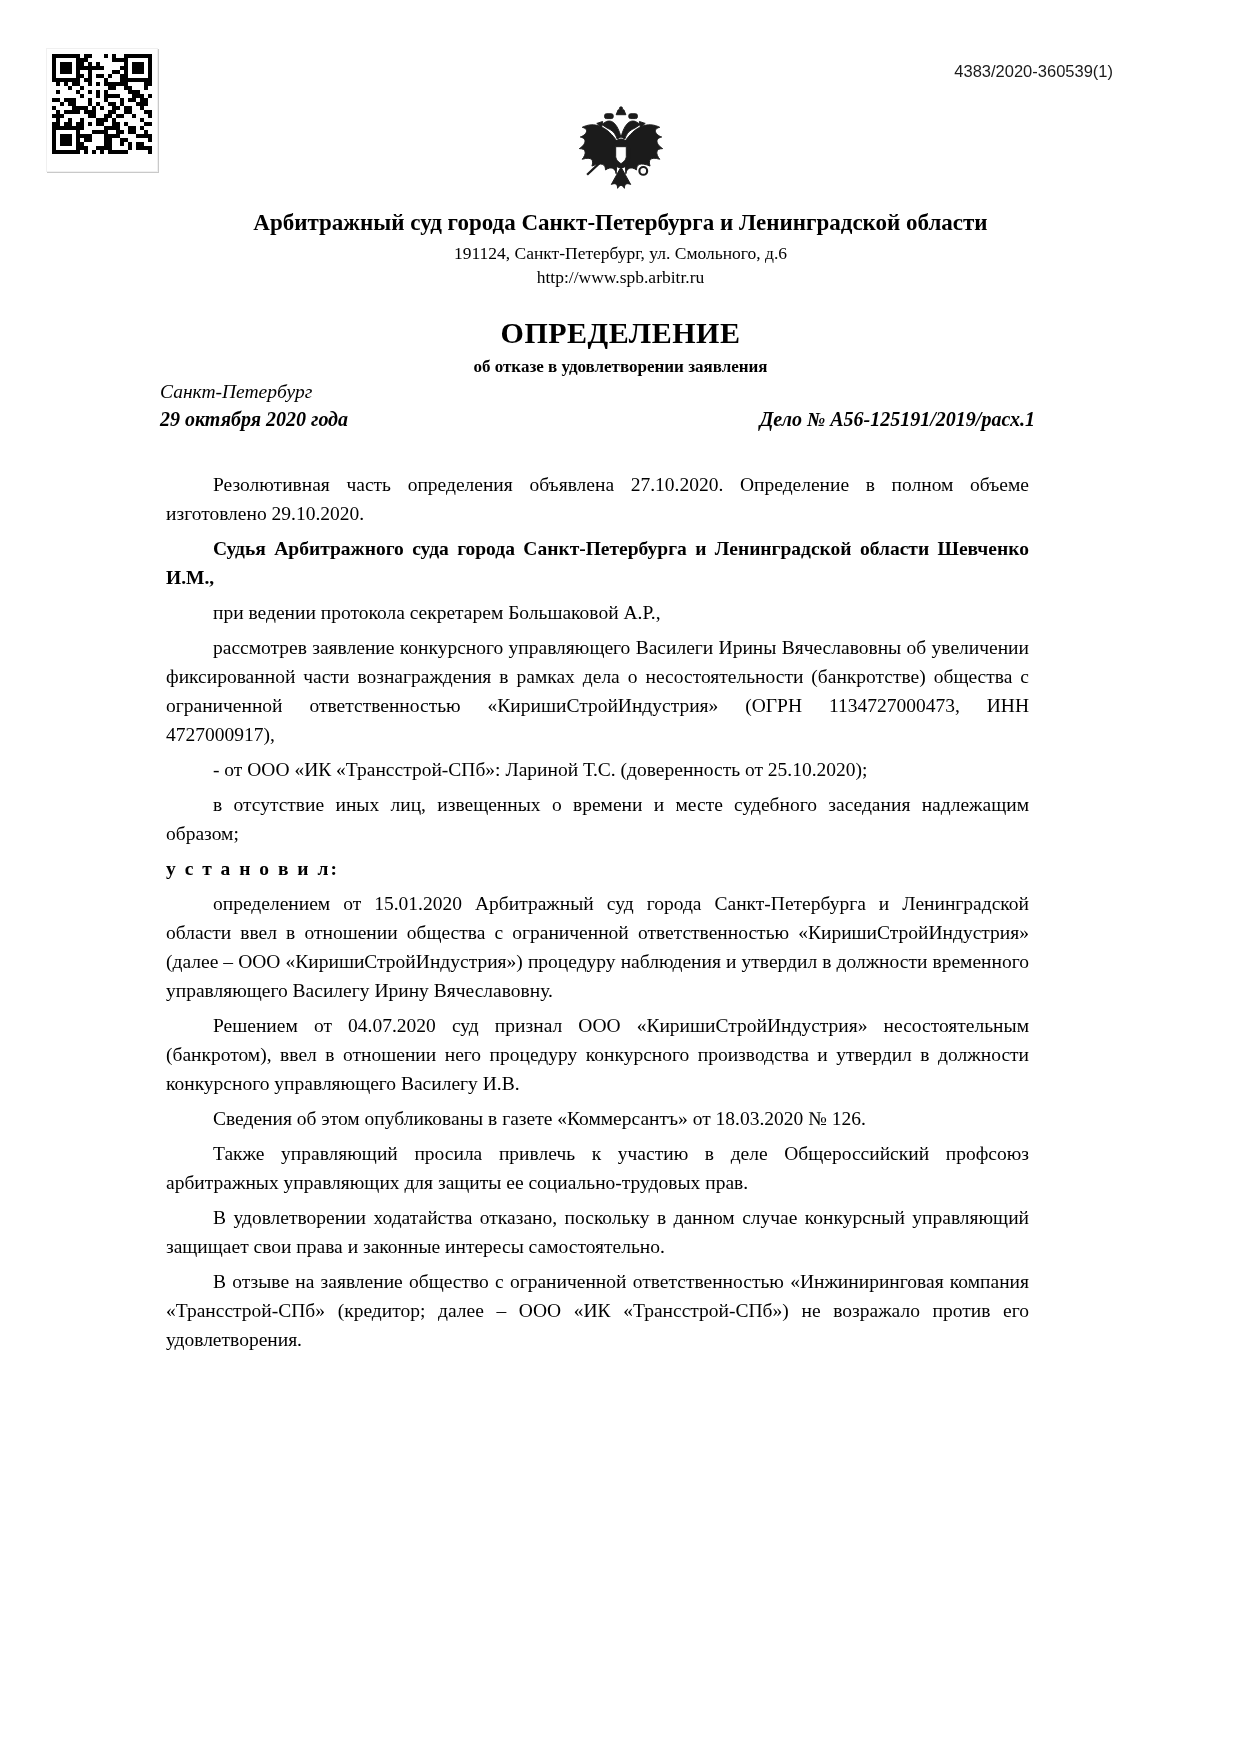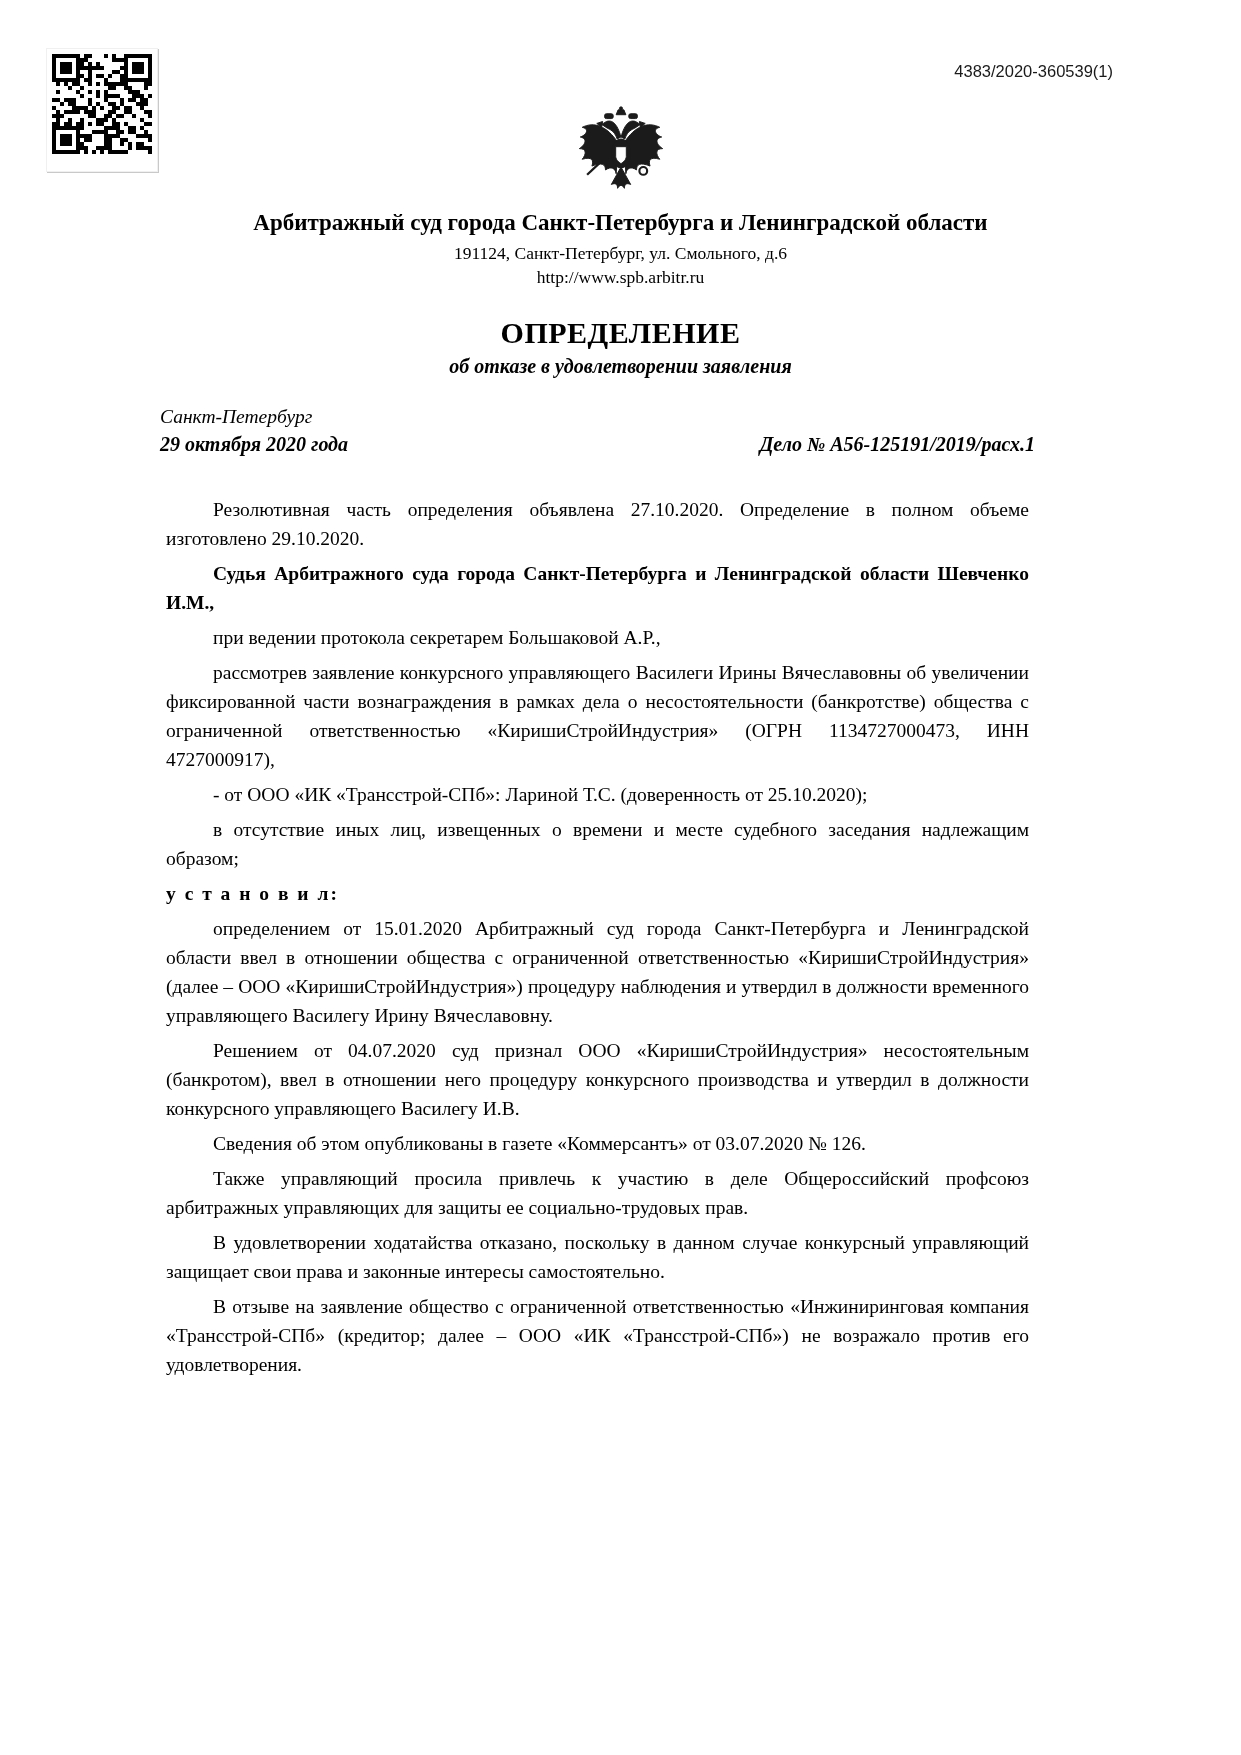--- a/index.html
+++ b/index.html
@@ -26,23 +26,23 @@
   .court-name{
     margin:10px 0 0 0;text-align:center;
     font-size:23px;font-weight:bold;line-height:30px;
   }
   .court-address{margin-top:3px;text-align:center;font-size:17.5px;line-height:24px;}
   .court-site{text-align:center;font-size:17.5px;line-height:24px;}
   .doc-title{
     margin:27px 0 0 0;text-align:center;
     font-size:30px;font-weight:bold;line-height:34px;letter-spacing:0.5px;
   }
-  .doc-subtitle{margin-top:4px;text-align:center;font-size:20px;font-weight:bold;line-height:25px;font-style:italic;}
+  .doc-subtitle{margin-top:4px;text-align:center;font-size:17px;font-weight:bold;line-height:25px;}
   .content{padding:0 206px 0 160px;}
-  .meta-city{margin-top:25px;font-style:italic;font-size:19.5px;line-height:26px;}
+  .meta-city{font-style:italic;font-size:19.5px;line-height:26px;}
   .meta-row{display:flex;justify-content:space-between;align-items:baseline;margin-top:1px;}
   .meta-date,.meta-case{font-style:italic;font-weight:bold;font-size:20px;line-height:27px;}
   .body-text{margin-top:37px;font-size:19.5px;line-height:29px;}
   .body-text p{margin:6px;text-align:justify;text-indent:47px;}
   .p-bold{font-weight:bold;}
   .ruling-heading{
     margin-top:29px;text-align:center;text-indent:0 !important;
     font-weight:bold;letter-spacing:2px;
   }
   .ruling-heading + p{margin-top:0;}
@@ -413,19 +413,19 @@
       <p class="p-bold">Судья Арбитражного суда города Санкт-Петербурга и Ленинградской области Шевченко И.М.,</p>
       <p>при ведении протокола секретарем Большаковой А.Р.,</p>
       <p>рассмотрев заявление конкурсного управляющего Василеги Ирины Вячеславовны об увеличении фиксированной части вознаграждения в рамках дела о несостоятельности (банкротстве) общества с ограниченной ответственностью «КиришиСтройИндустрия» (ОГРН 1134727000473, ИНН 4727000917),</p>
       <p>- от ООО «ИК «Трансстрой-СПб»: Лариной Т.С. (доверенность от 25.10.2020);</p>
       <p>в отсутствие иных лиц, извещенных о времени и месте судебного заседания надлежащим образом;</p>
 
       <p class="ruling-heading">у с т а н о в и л:</p>
 
       <p>определением от 15.01.2020 Арбитражный суд города Санкт-Петербурга и Ленинградской области ввел в отношении общества с ограниченной ответственностью «КиришиСтройИндустрия» (далее – ООО «КиришиСтройИндустрия») процедуру наблюдения и утвердил в должности временного управляющего Василегу Ирину Вячеславовну.</p>
       <p>Решением от 04.07.2020 суд признал ООО «КиришиСтройИндустрия» несостоятельным (банкротом), ввел в отношении него процедуру конкурсного производства и утвердил в должности конкурсного управляющего Василегу И.В.</p>
-      <p>Сведения об этом опубликованы в газете «Коммерсантъ» от 03.07.2020 № 126.</p>
+      <p>Сведения об этом опубликованы в газете «Коммерсантъ» от 18.03.2020 № 126.</p>
       <p>Также управляющий просила привлечь к участию в деле Общероссийский профсоюз арбитражных управляющих для защиты ее социально-трудовых прав.</p>
       <p>В удовлетворении ходатайства отказано, поскольку в данном случае конкурсный управляющий защищает свои права и законные интересы самостоятельно.</p>
       <p>В отзыве на заявление общество с ограниченной ответственностью «Инжиниринговая компания «Трансстрой-СПб» (кредитор; далее – ООО «ИК «Трансстрой-СПб») не возражало против его удовлетворения.</p>
     </div>
   </div>
 </div>
 
 </body></html>

